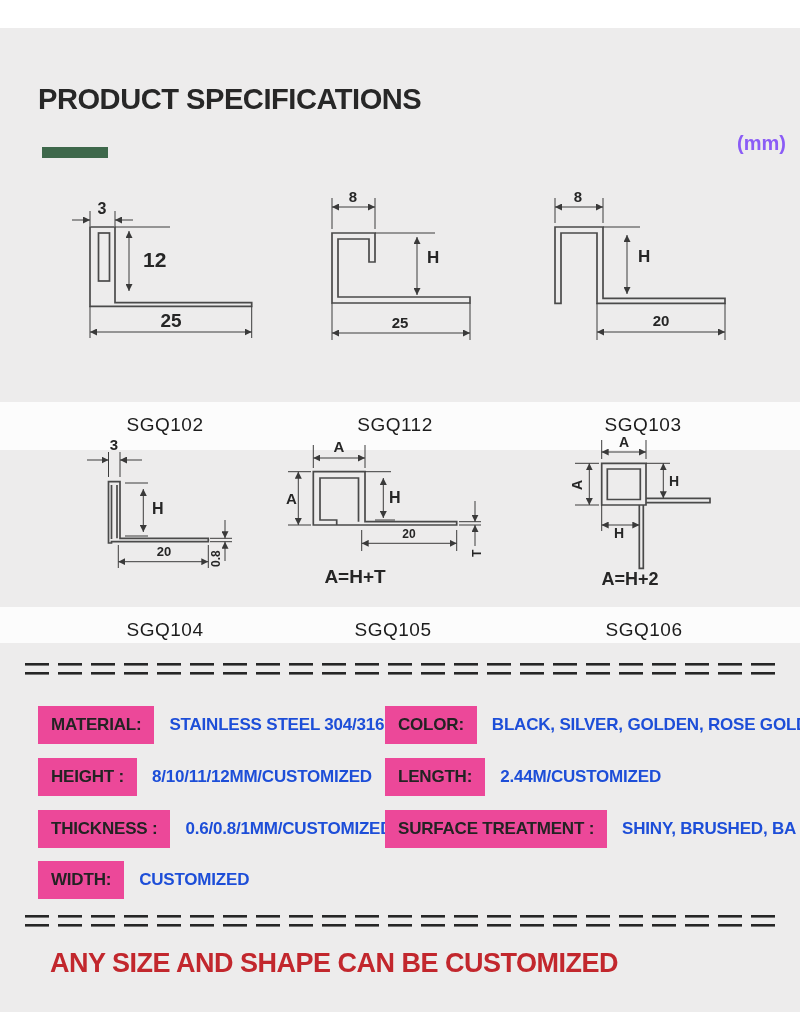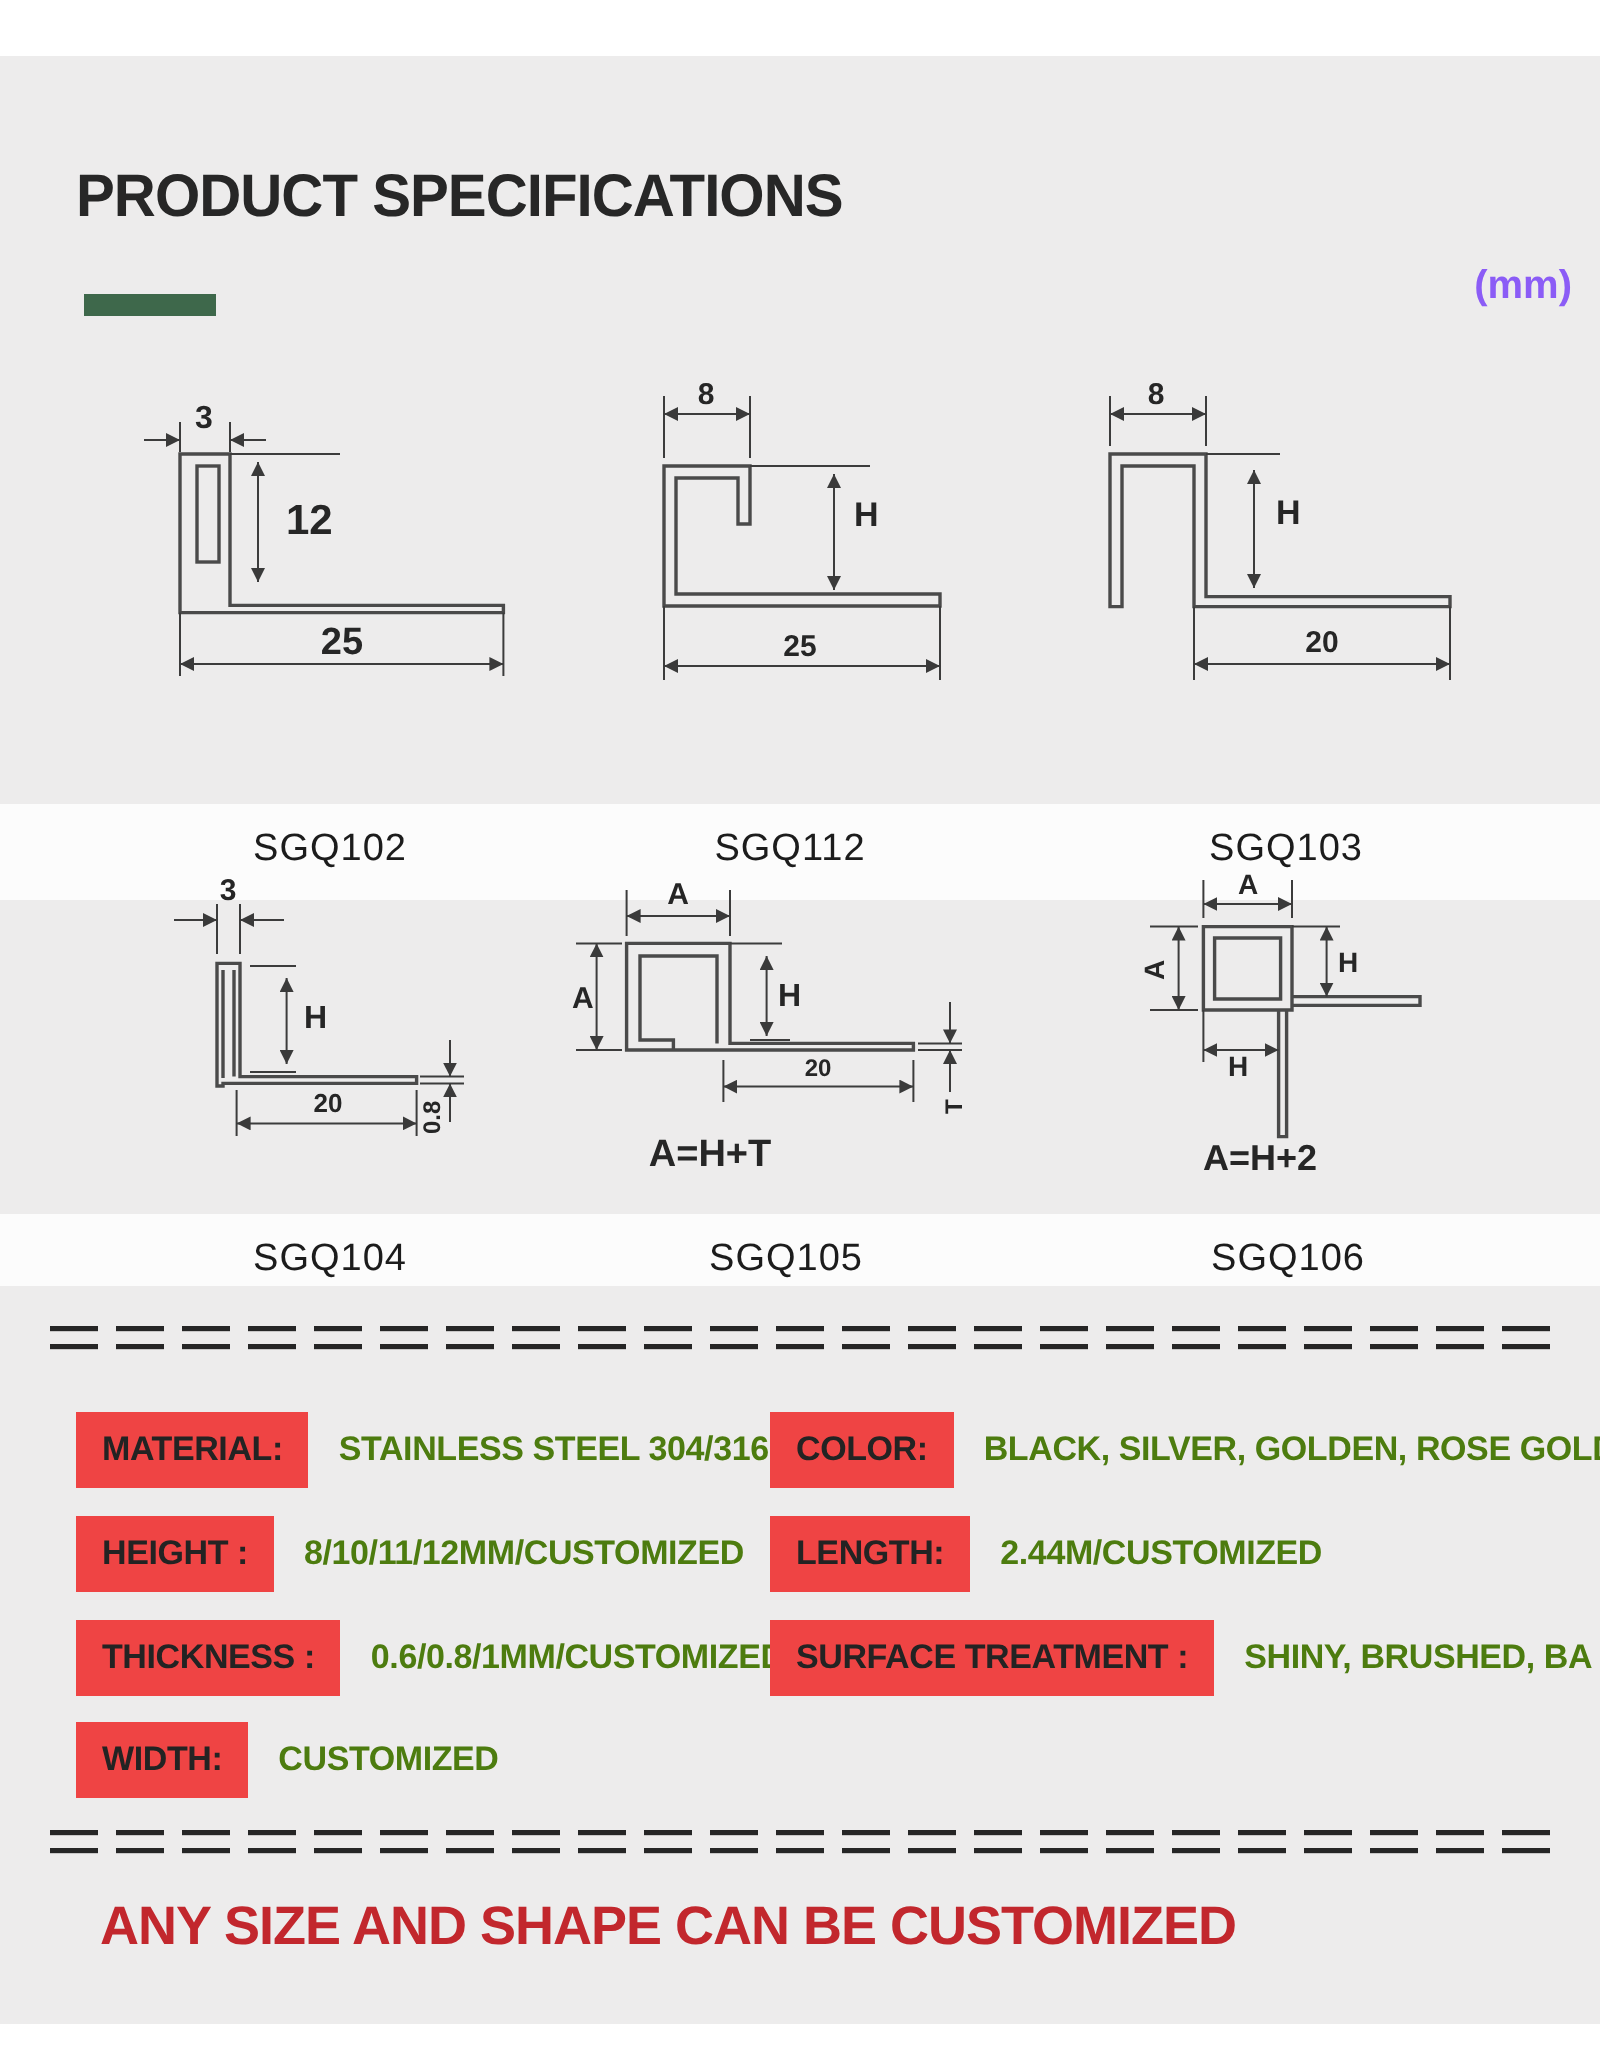--- a/index.html
+++ b/index.html
@@ -19,23 +19,23 @@
   .band1{top:366px;height:48px;margin-top:36px;}
   .band2{top:607px;height:36px;}
   .code{position:absolute;transform:translateX(-50%);font-size:19px;color:#1c1c1c;
         letter-spacing:0.5px;font-weight:500;top:12px;}
   .sep{position:absolute;left:25px;width:750px;height:12px;
        background-image:repeating-linear-gradient(90deg,#262626 0 24px,rgba(0,0,0,0) 24px 33px),
                         repeating-linear-gradient(90deg,#262626 0 24px,rgba(0,0,0,0) 24px 33px);
        background-size:100% 2.6px;background-repeat:no-repeat;background-position:0 0,0 9px;}
   .sep1{top:663px;} .sep2{top:915px;}
   .spec{position:absolute;display:flex;align-items:center;gap:15px;white-space:nowrap;}
-  .spec .tag{background:#ef4444;color:#232323;font-weight:700;font-size:17px;
+  .spec .tag{background:#ec4899;color:#232323;font-weight:700;font-size:17px;
              padding:9px 13px;letter-spacing:-0.2px;}
-  .spec .val{color:#4d7c0f;font-weight:700;font-size:17px;letter-spacing:-0.2px;}
+  .spec .val{color:#1d4ed8;font-weight:700;font-size:17px;letter-spacing:-0.2px;}
   .footer-note{position:absolute;left:0;top:948px;width:668px;text-align:center;
                font-size:27px;font-weight:700;color:#c2272d;letter-spacing:-0.5px;}
 </style>
 </head>
 <body>
 
 <div class="page">
 
   <svg width="0" height="0" style="position:absolute">
     <defs>

